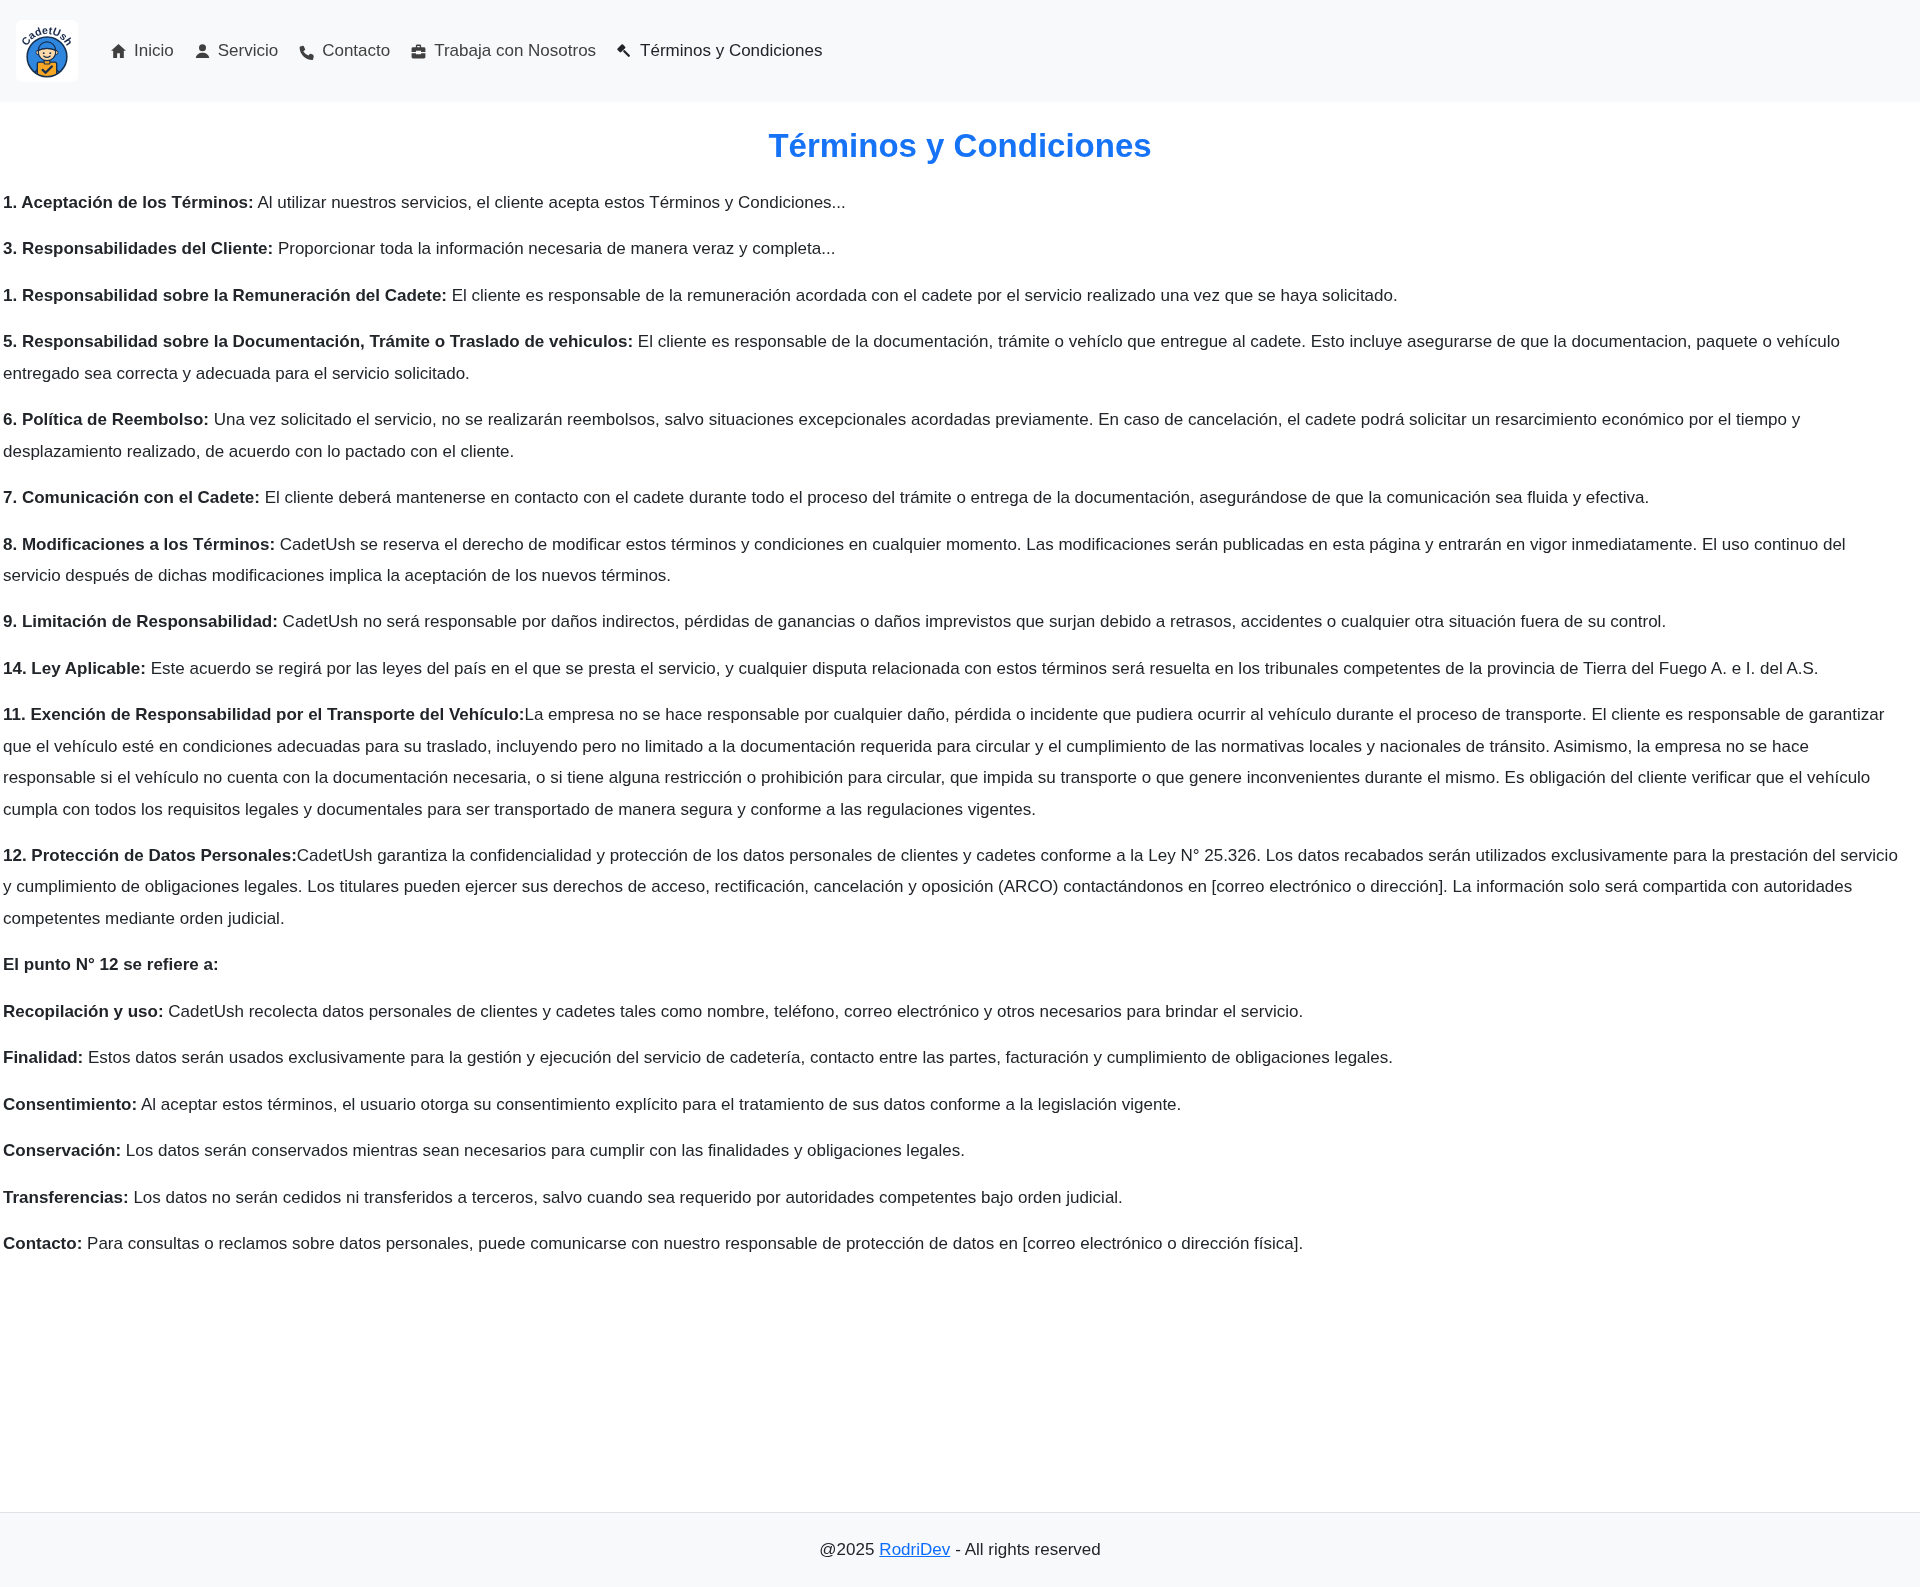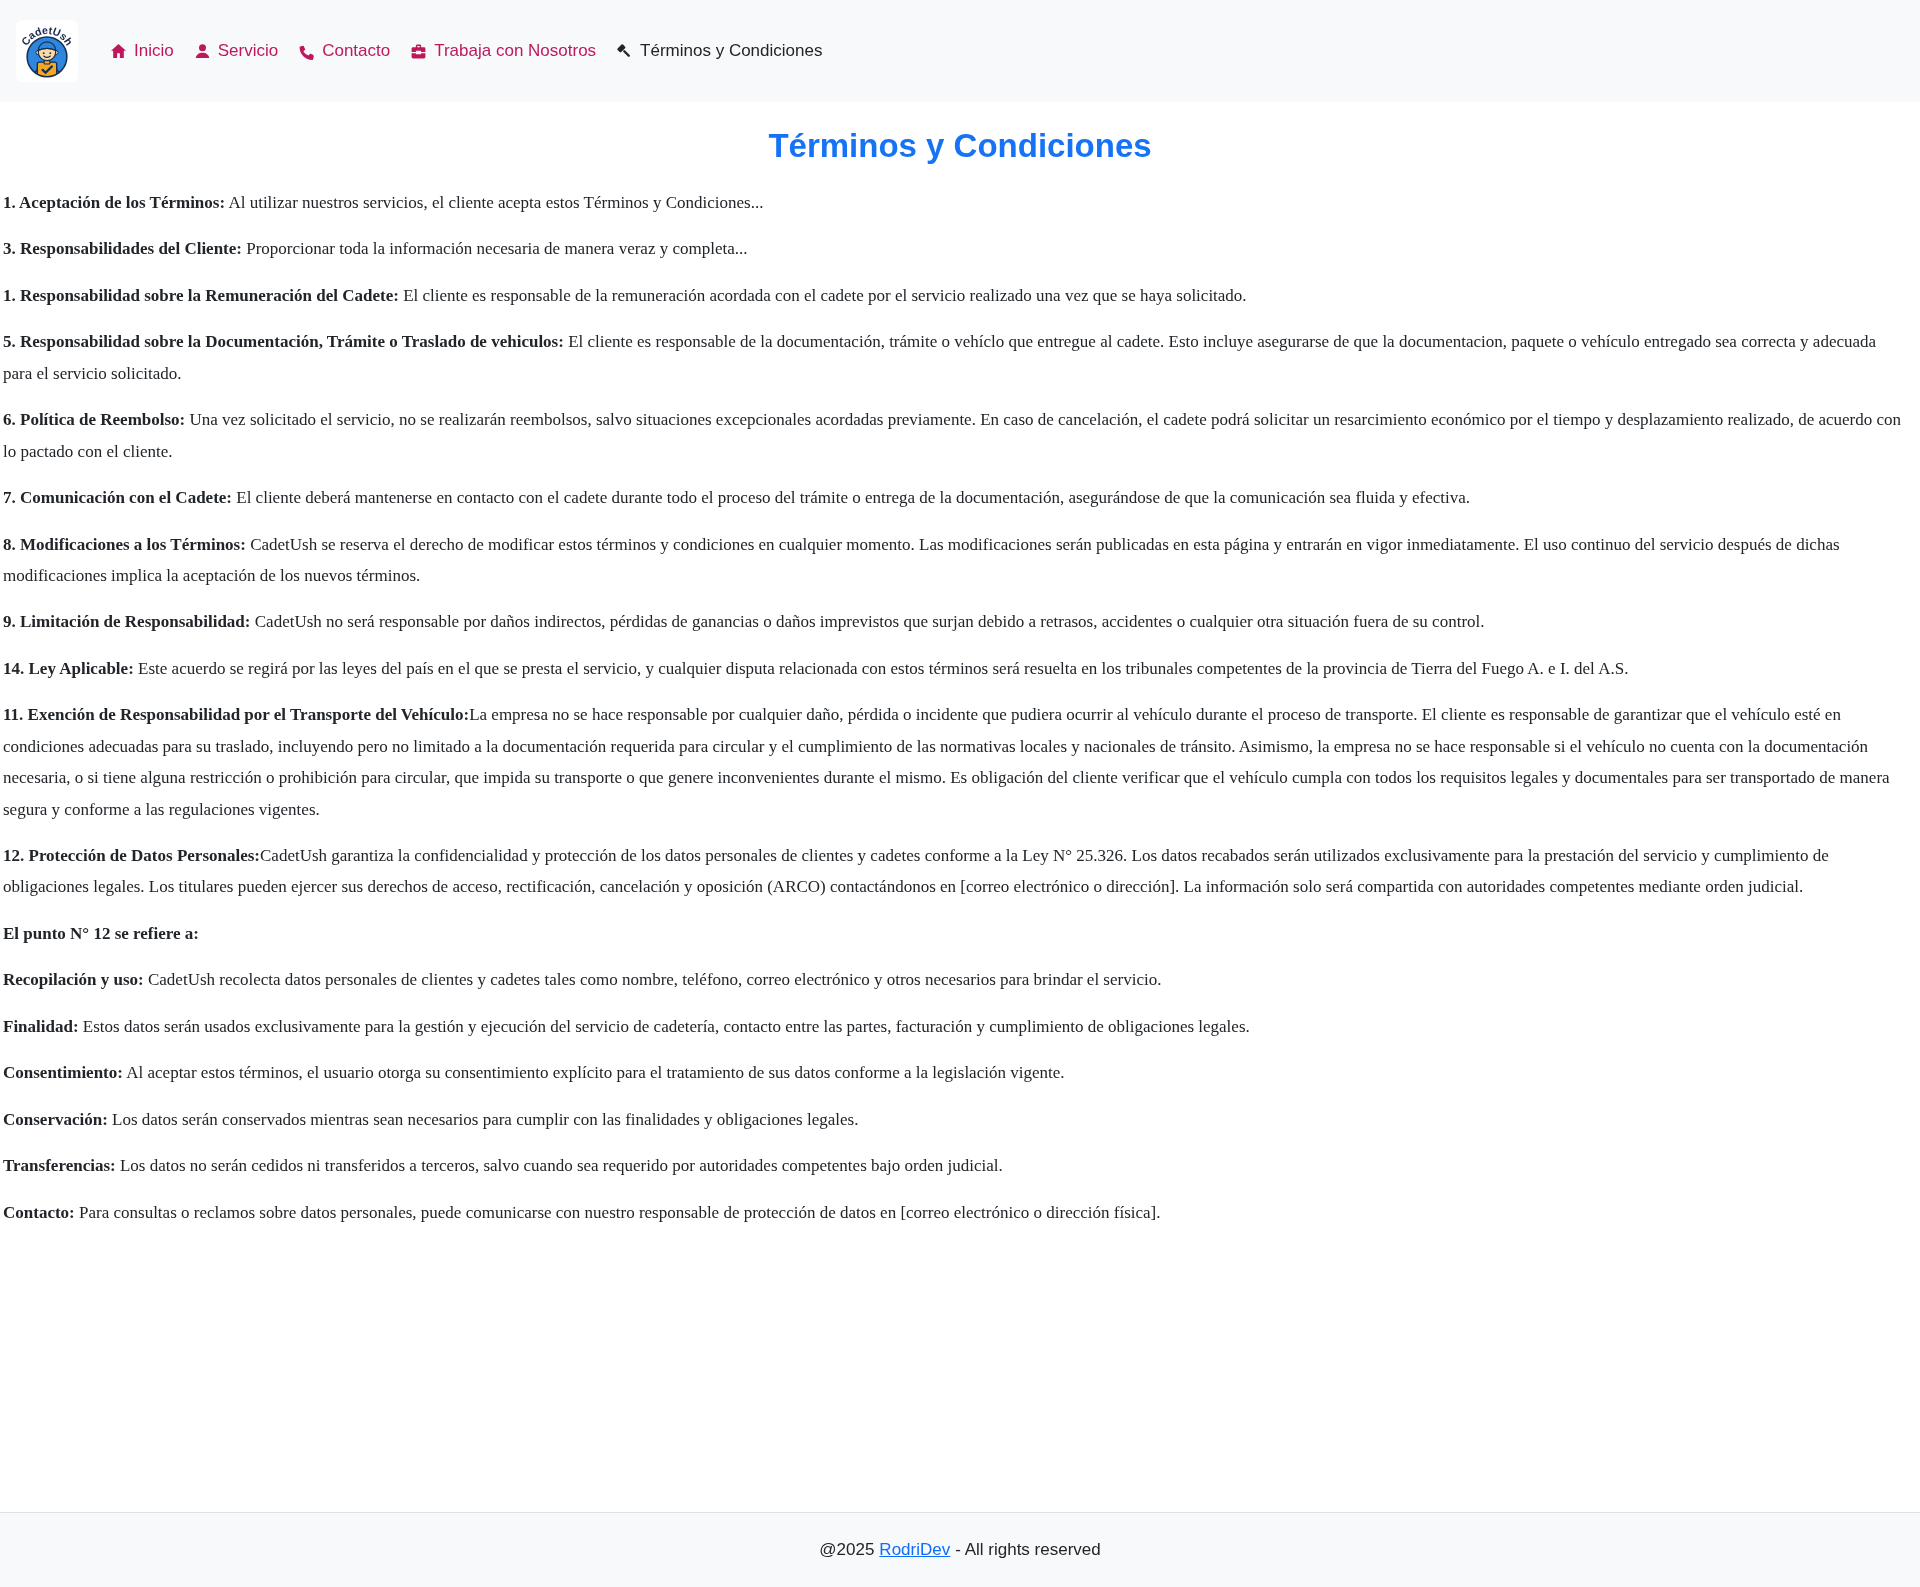--- a/index.html
+++ b/index.html
@@ -27,21 +27,21 @@
     background: #ffffff;
     border-radius: 6px;
     display: flex; align-items: center; justify-content: center;
     overflow: hidden;
     cursor: pointer;
   }
   .nav { display: flex; align-items: center; margin-left: 22px; }
   .nav-link {
     display: flex; align-items: center; gap: 7px;
     padding: 8px 10px;
-    color: #be185d;
+    color: #404040;
     font-size: 17px;
     text-decoration: none;
     cursor: pointer;
     white-space: nowrap;
   }
   .nav-link.active { color: #212529; }
   .nav-icon { display: inline-flex; }
   .nav-icon svg { width: 17px; height: 17px; fill: currentColor; }
 
   
@@ -50,21 +50,20 @@
     text-align: center;
     color: #1673f6;
     font-size: 33px;
     font-weight: 700;
     margin: 25px 0 22px 0;
   }
   .term {
     font-size: 17px;
     line-height: 1.85;
     margin: 0 11px 15px 0;
-    font-family: Liberation Serif, serif;
   }
   .term strong { font-weight: 700; }
 
   
   footer {
     flex: 0 0 auto;
     background: #f8f9fa;
     border-top: 1px solid #dee2e6;
     padding: 27px 0;
     display: flex;

